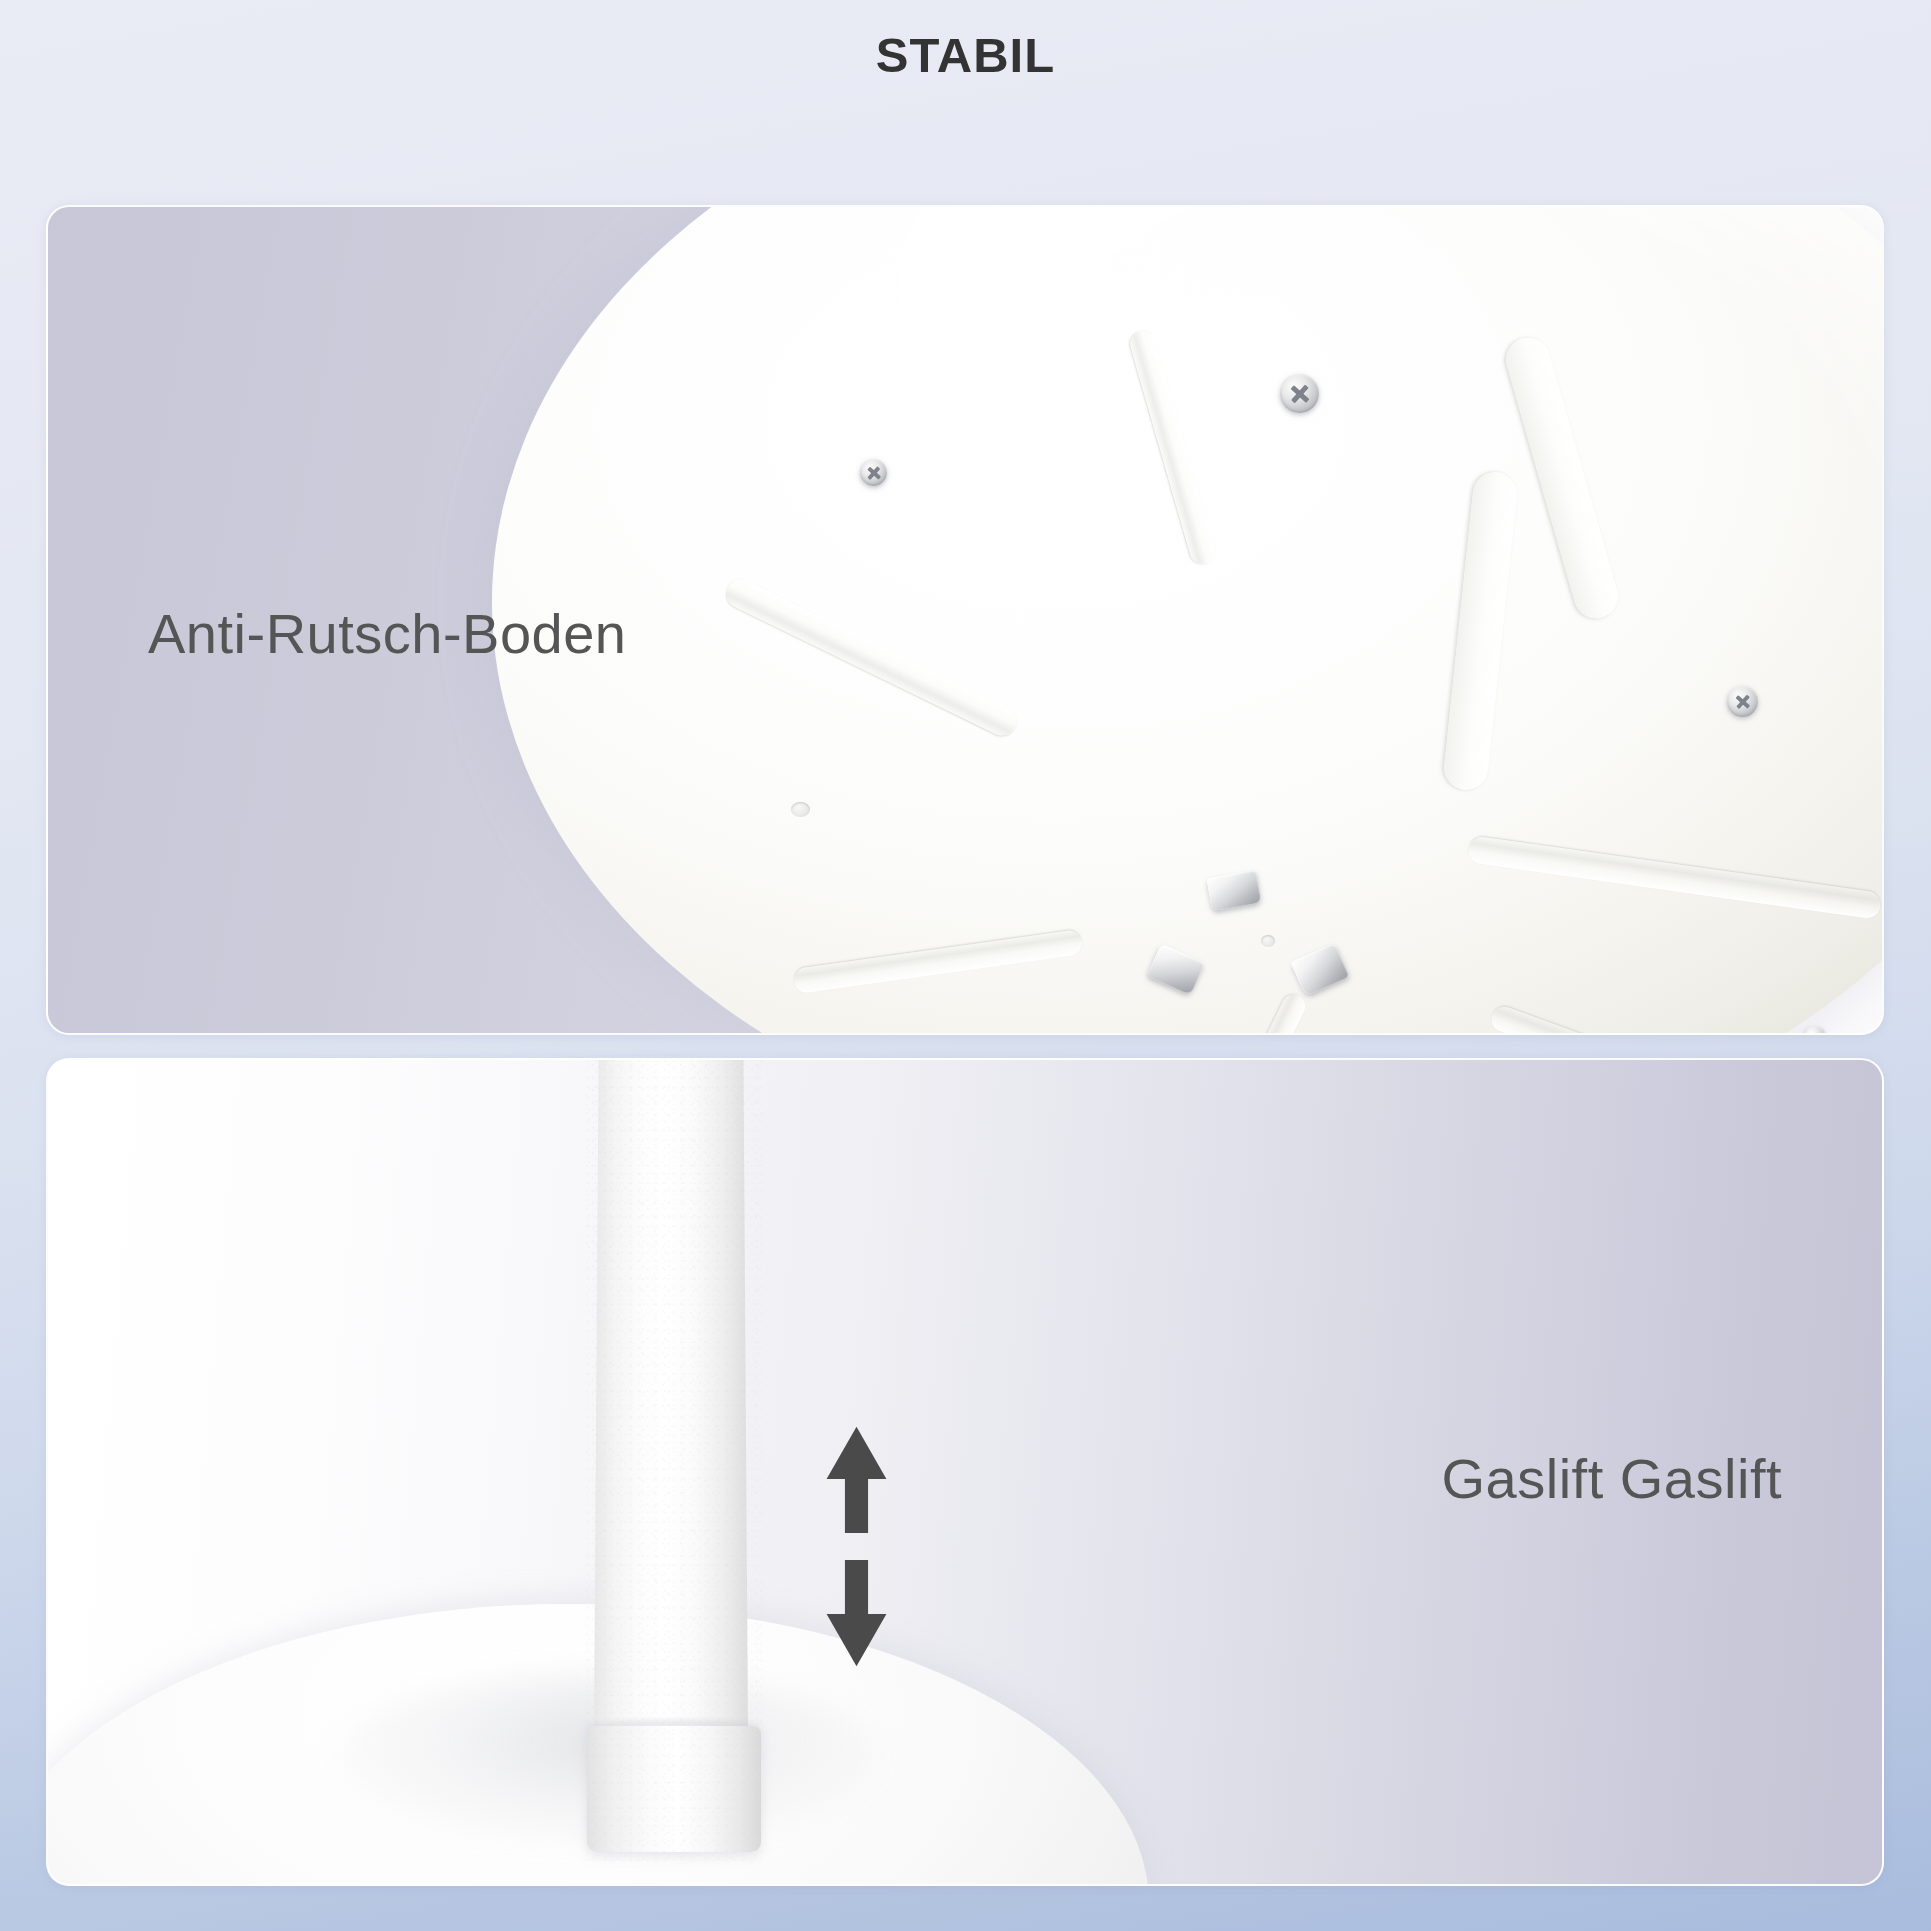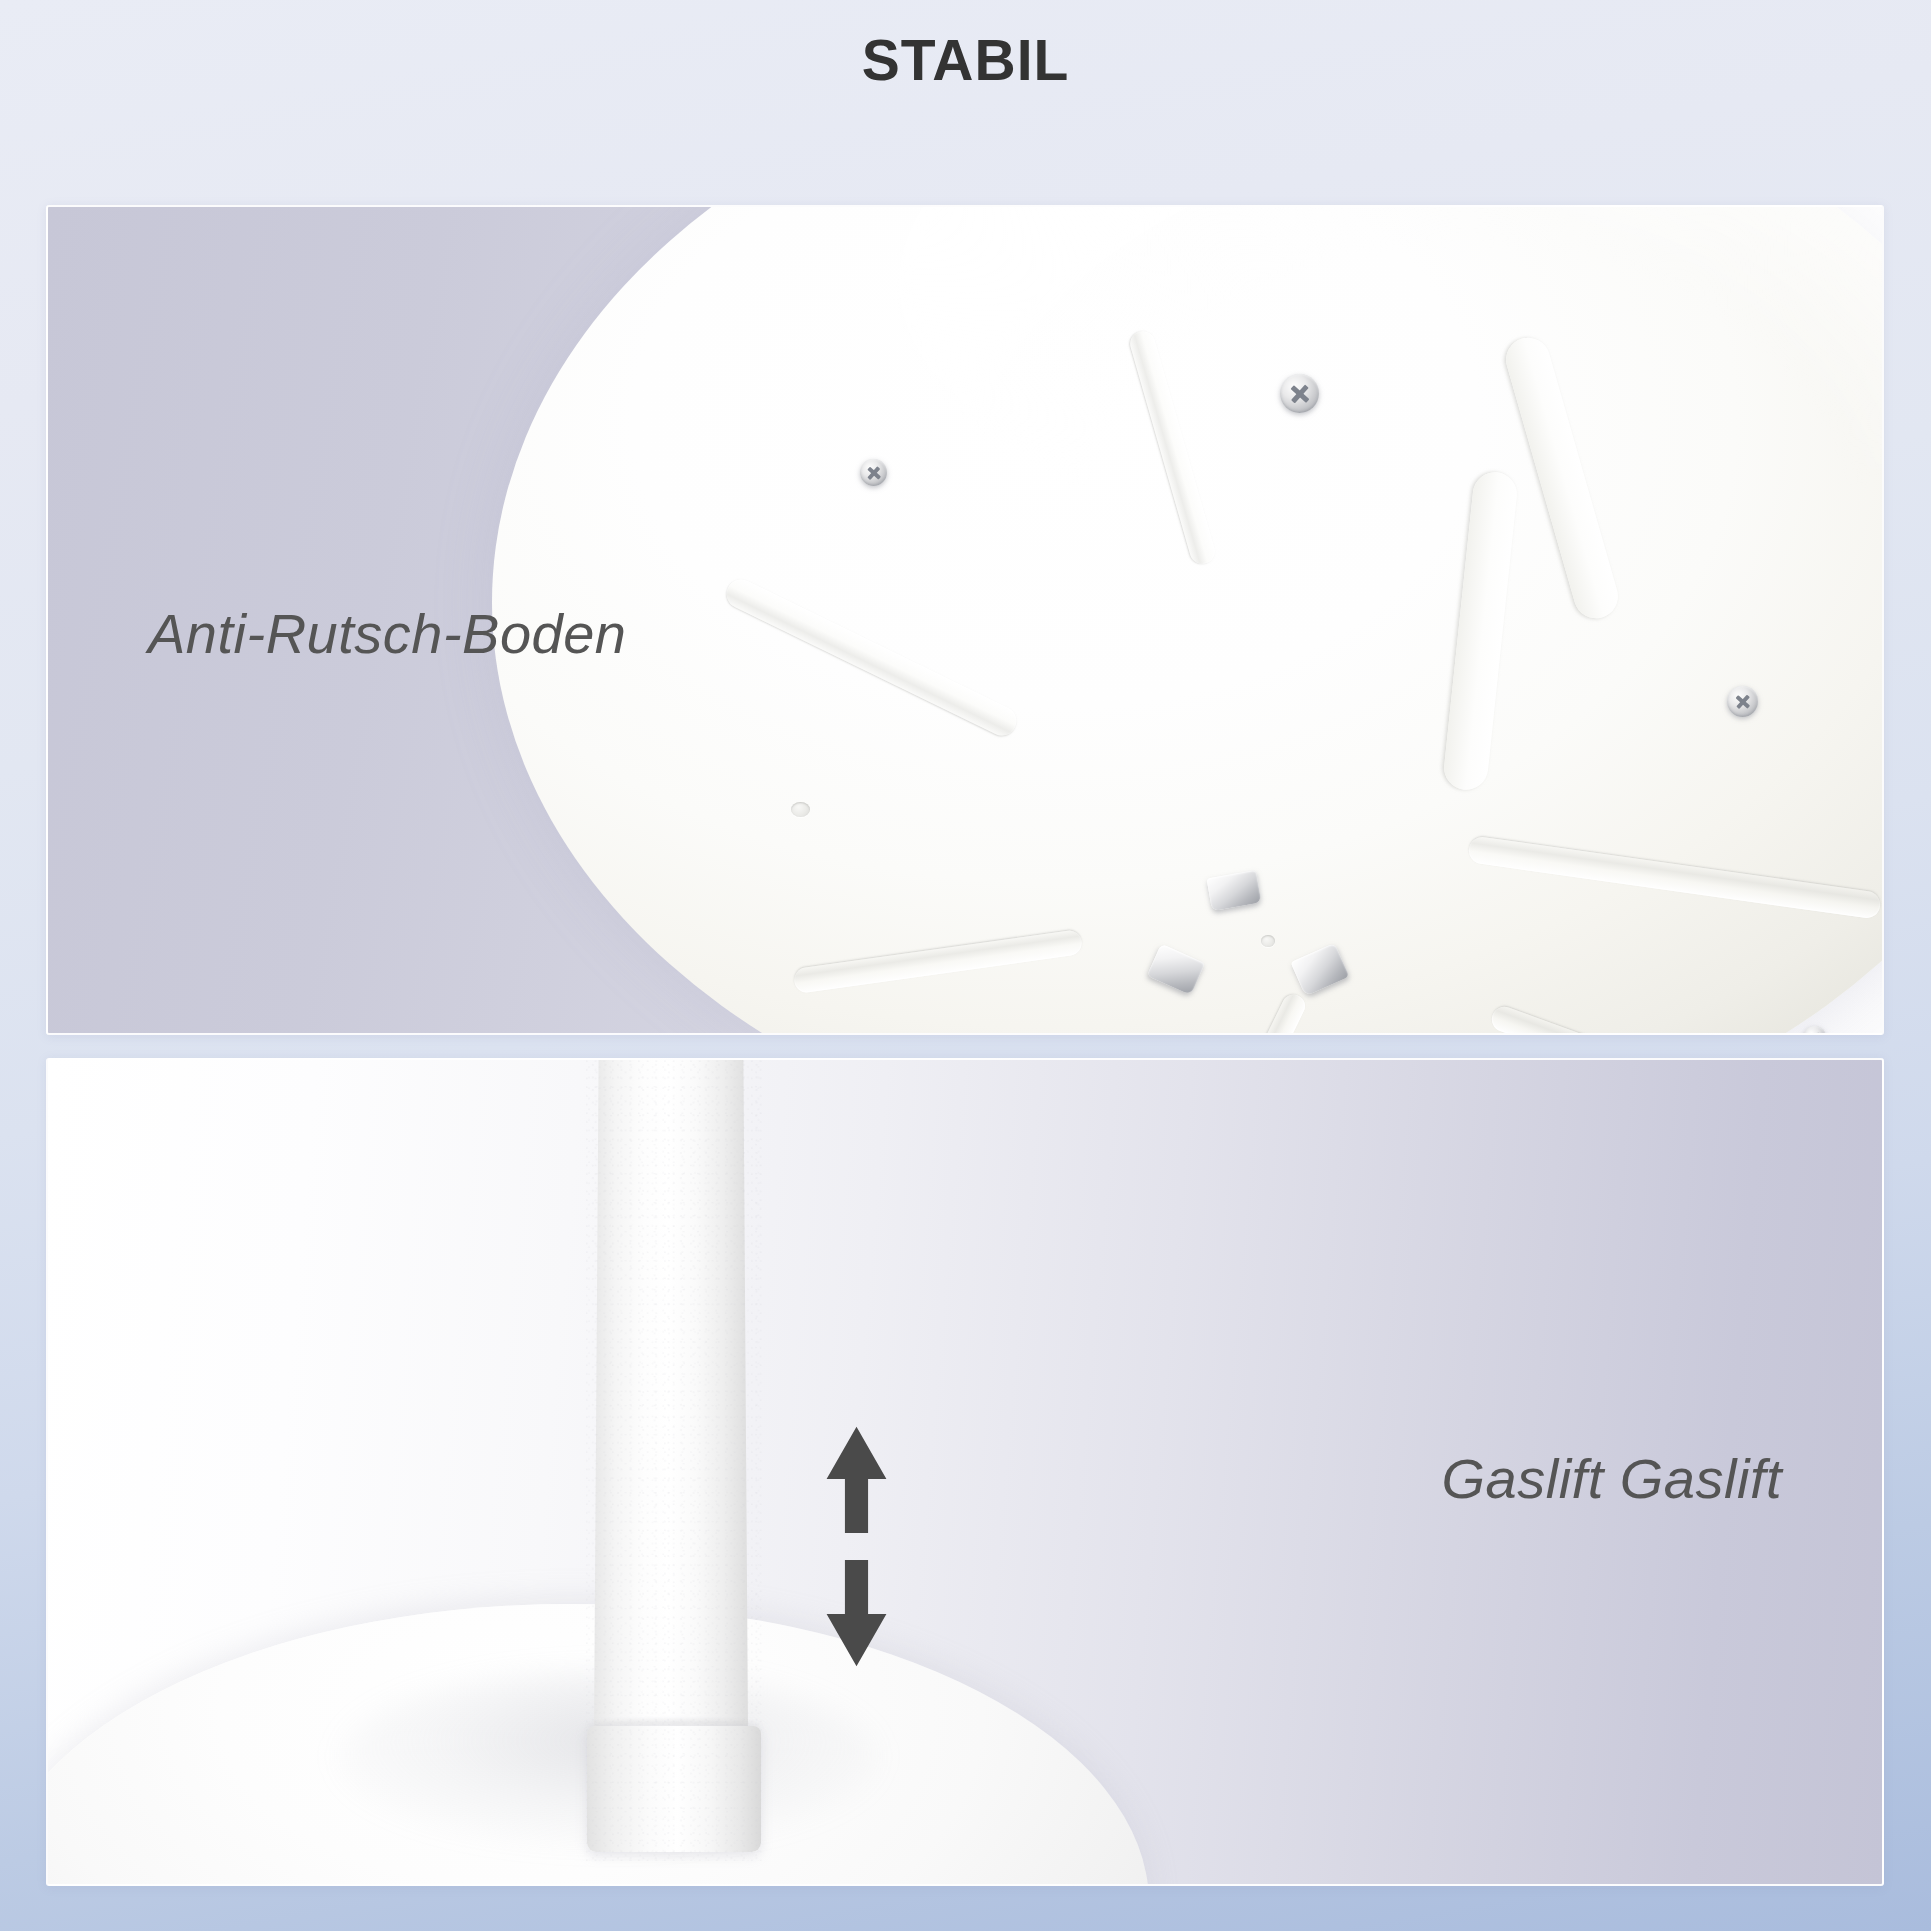--- a/index.html
+++ b/index.html
@@ -24,37 +24,36 @@
     position: relative;
   }
 
   
   .page-title {
     position: absolute;
     left: 0;
     top: 29px;
     width: 1931px;
     text-align: center;
-    font-size: 57px;
+    font-size: 49px;
     font-weight: bold;
     color: #333333;
     letter-spacing: 1px;
     line-height: 1.1;
     user-select: none;
   }
 
   
   .panel {
     position: absolute;
-    border-radius: 3px;
+    border-radius: 23px;
     border: 2.9px solid rgba(255,255,255,0.92);
     box-sizing: border-box;
     overflow: hidden;
     box-shadow: 0 1.9px 9.7px rgba(120,135,175,0.13);
-    font-style: italic;
   }
 
   #panel-floor {
     left: 46px;
     top: 205px;
     width: 1838px;
     height: 830px;
     background:
       linear-gradient(100deg,
         #c7c7d7 0%,

